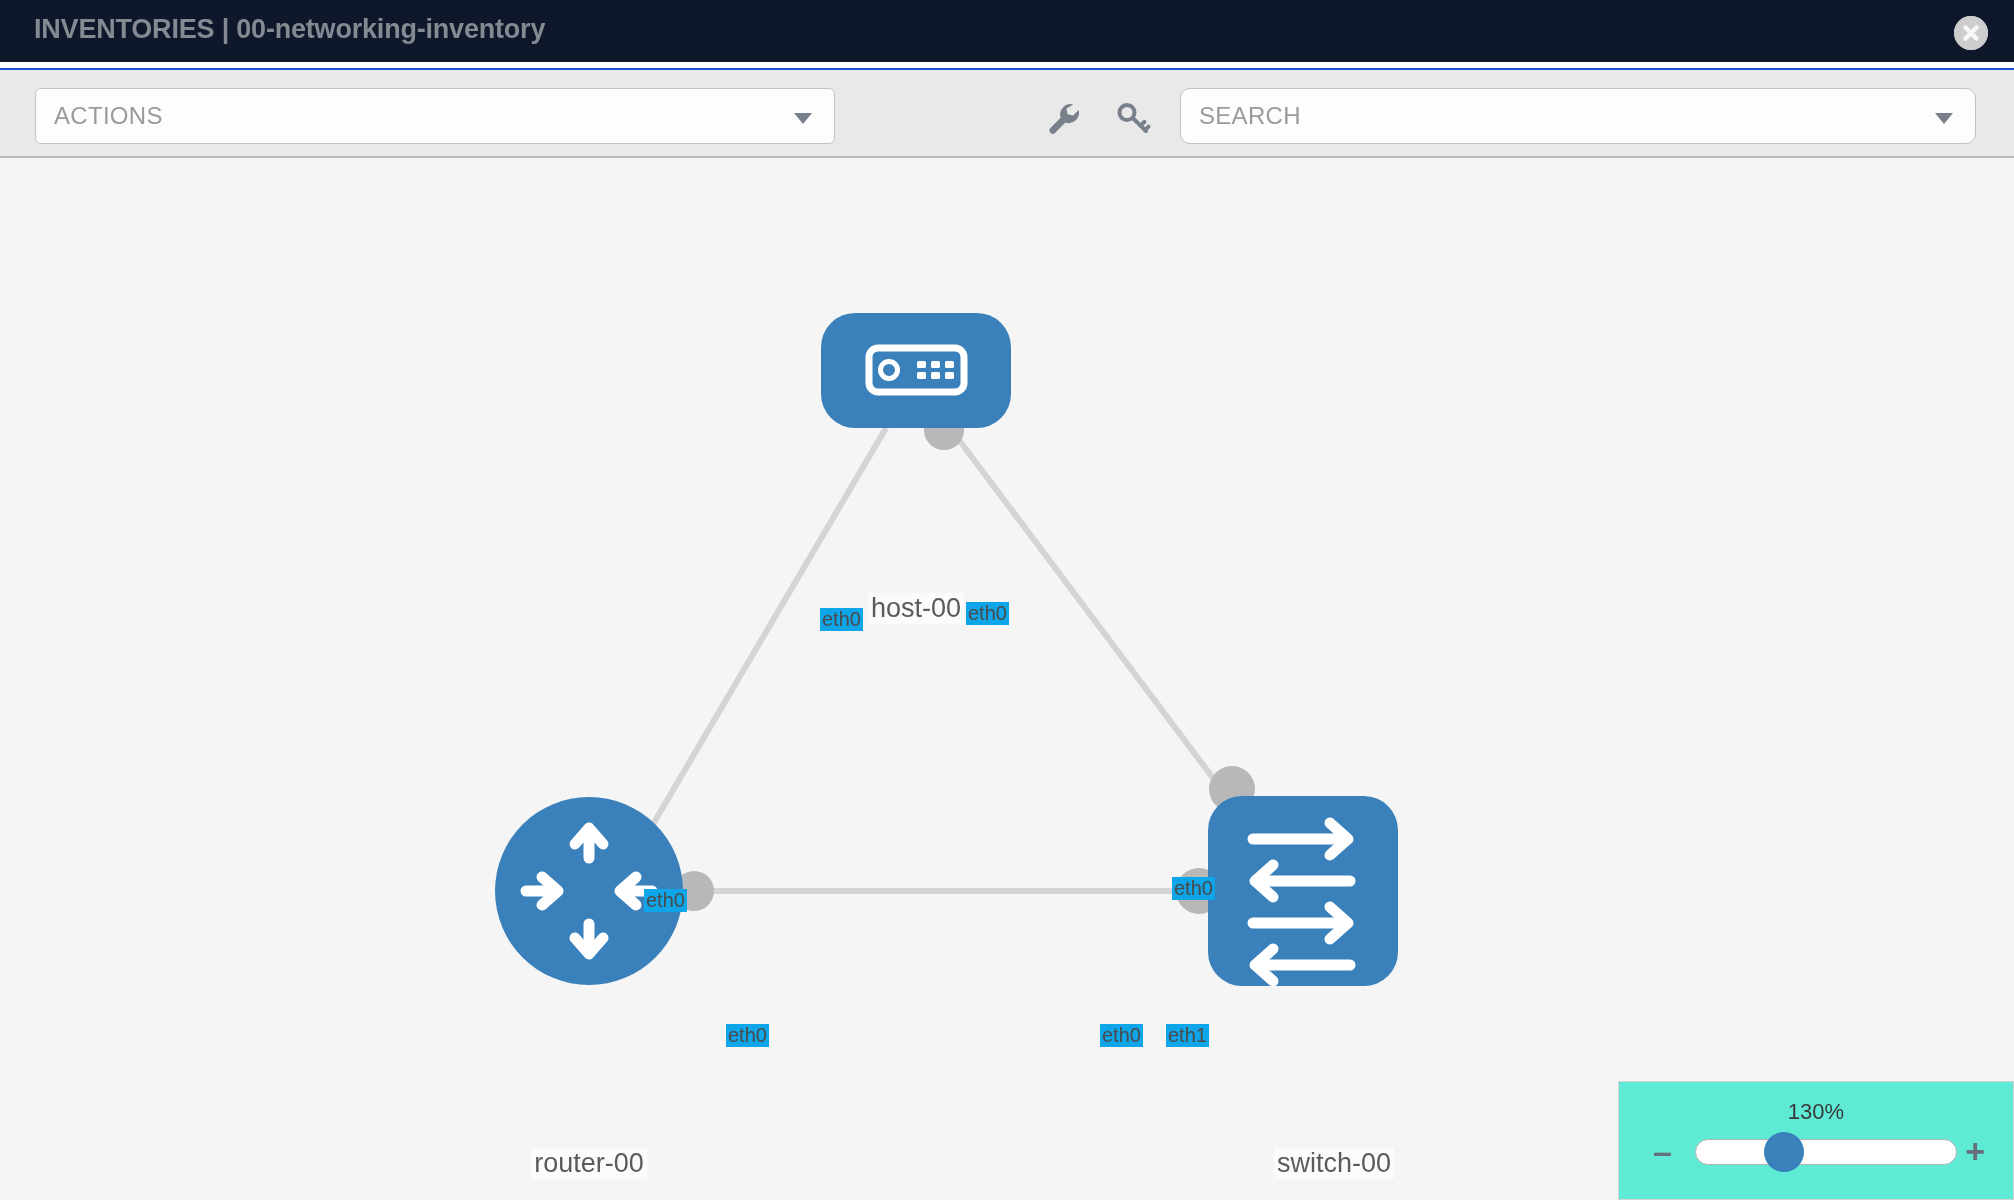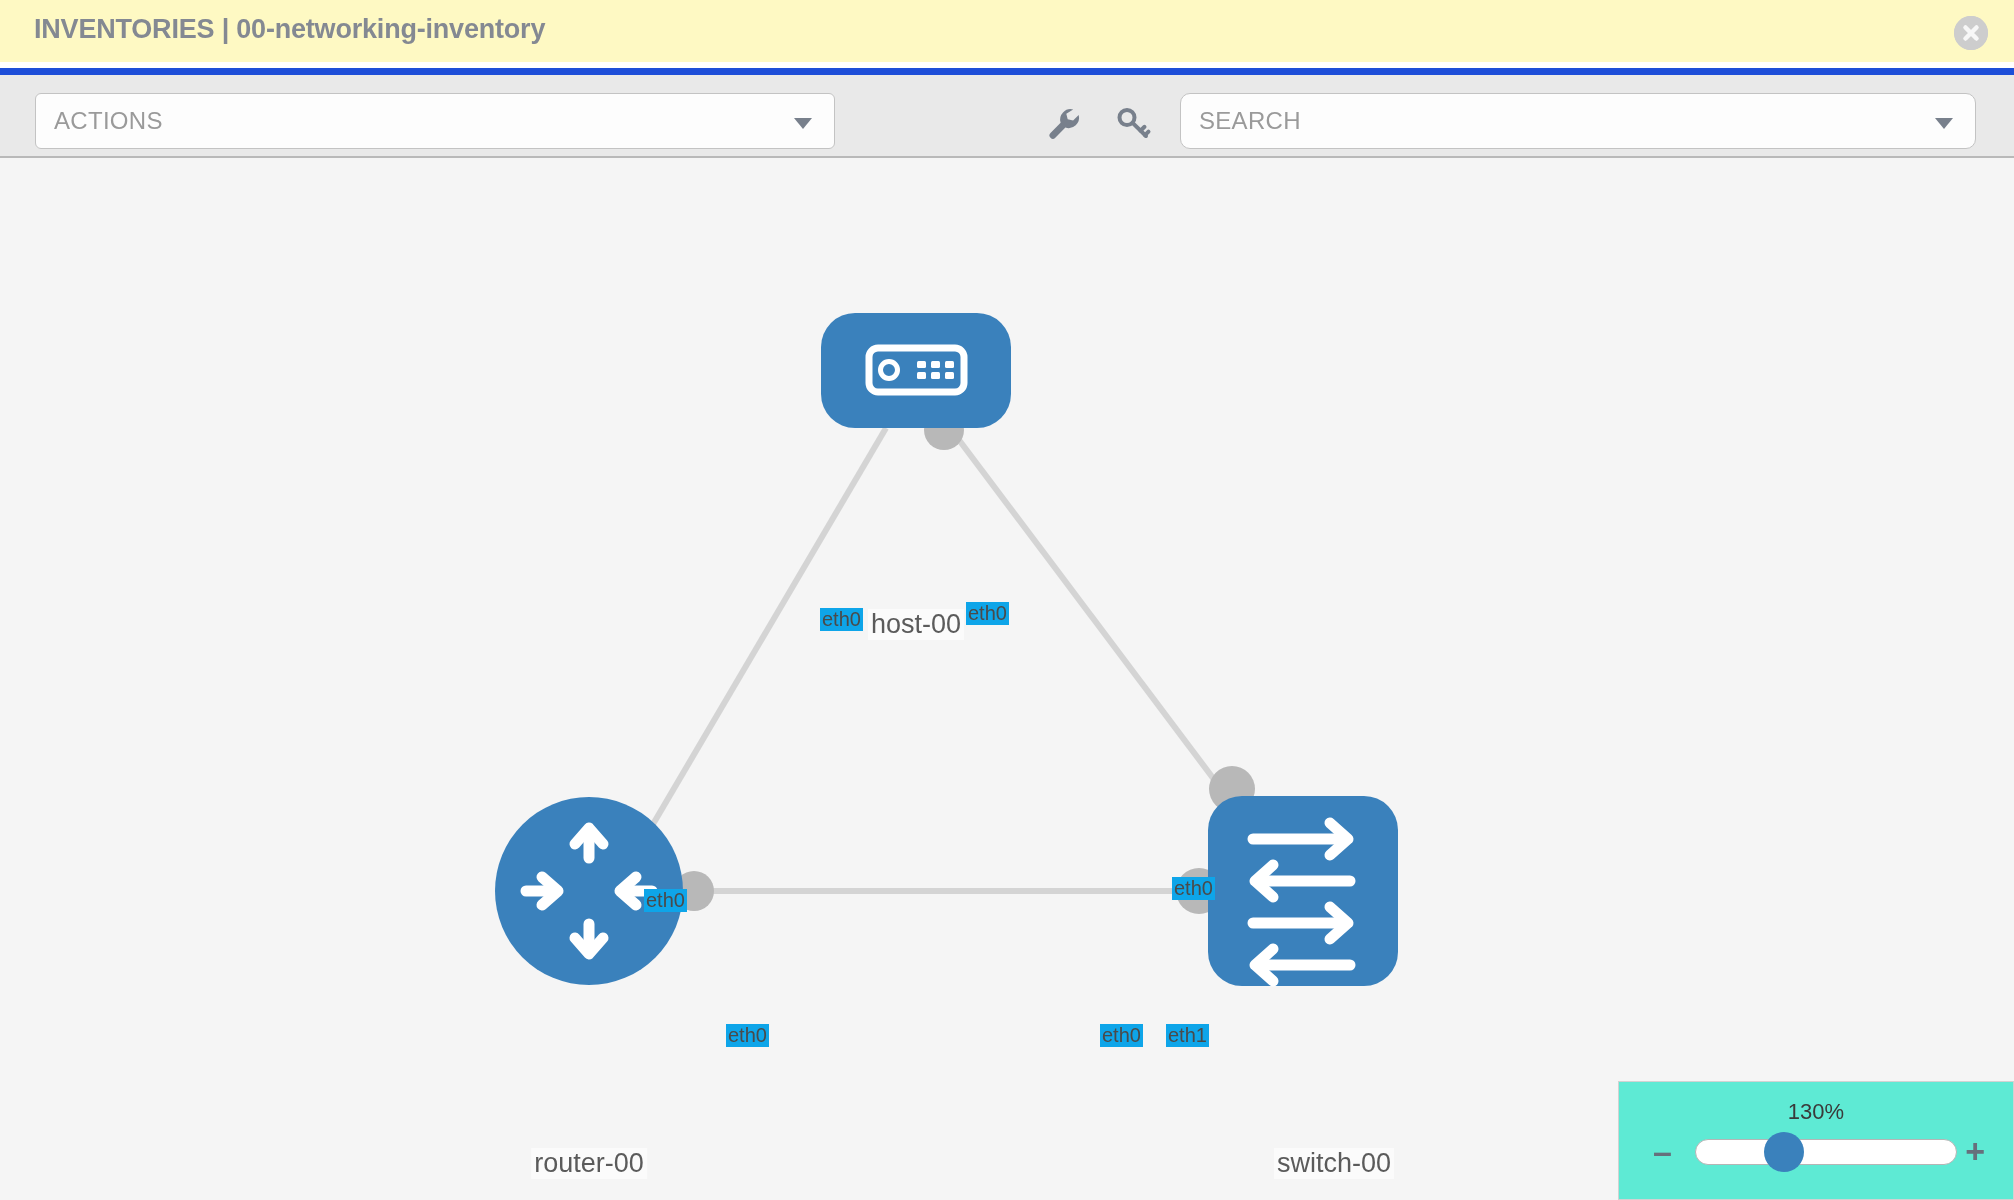--- a/index.html
+++ b/index.html
@@ -16,21 +16,21 @@
     width: 2014px;
     height: 1200px;
     background: #ffffff;
   }
 
   
   .header {
     position: absolute;
     left: 0; top: 0;
     width: 2014px; height: 62px;
-    background: #fef9c3;
+    background: #0f172a;
   }
   .header-title {
     position: absolute;
     left: 34px; top: 14px;
     font-size: 27px;
     font-weight: bold;
     color: #848992;
     letter-spacing: -0.2px;
     white-space: nowrap;
   }
@@ -43,21 +43,21 @@
     cursor: pointer;
   }
   .close-btn svg { display:block; }
 
   
   .toolbar {
     position: absolute;
     left: 0; top: 68px;
     width: 2014px; height: 90px;
     background: #e9e9e9;
-    border-top: 7px solid #1d4ed8;
+    border-top: 2px solid #1d4ed8;
     border-bottom: 2px solid #b9b9b9;
   }
   .actions-select {
     position: absolute;
     left: 35px; top: 18px;
     width: 800px; height: 56px;
     background: #fdfdfd;
     border: 1px solid #c3c3c3;
     border-radius: 6px;
     cursor: pointer;
@@ -292,21 +292,21 @@
 
           <path d="M1253 765 L1345 765"></path>
           <path d="M1330 749 L1348 765 L1330 781"></path>
 
           <path d="M1350 807 L1258 807"></path>
           <path d="M1273 791 L1255 807 L1273 823"></path>
         </g>
       </g>
     </svg>
 
-    <div class="node-label" style="left:916px; top:435px;margin-top:16px;">host-00</div>
+    <div class="node-label" style="left:916px; top:435px;">host-00</div>
     <div class="node-label" style="left:589px; top:990px;">router-00</div>
     <div class="node-label" style="left:1303px; top:990px;margin-left:31px;">switch-00</div>
 
     <div class="edge-label" style="left:820px; top:450px;">eth0</div>
     <div class="edge-label" style="left:966px; top:444px;">eth0</div>
 
     <div class="edge-label" style="left:644px; top:731px;">eth0</div>
     <div class="edge-label" style="left:1172px; top:719px;">eth0</div>
 
     <div class="edge-label" style="left:726px; top:866px;">eth0</div>

